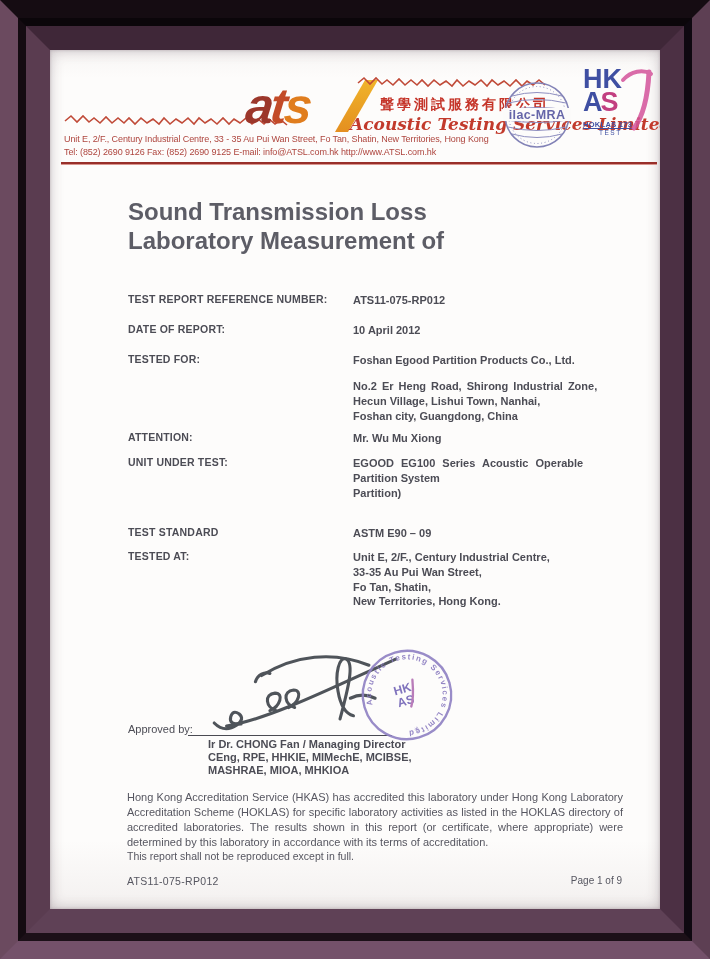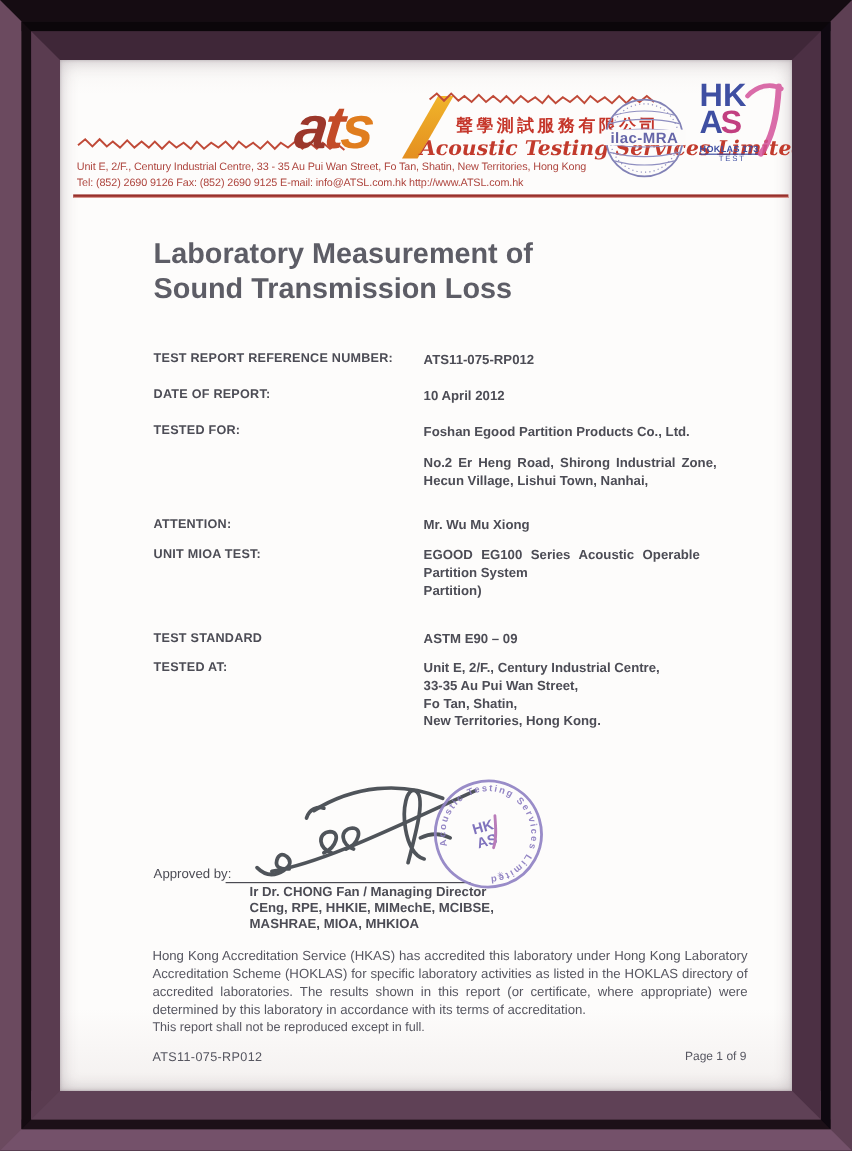--- a/index.html
+++ b/index.html
@@ -118,22 +118,22 @@
         <path d="M30 4 C29 24 26 46 15 60" fill="none" stroke="#d4549b" stroke-width="5" stroke-linecap="round"></path>
         <path d="M4 12 C12 3 24 1 32 6" fill="none" stroke="#d4549b" stroke-width="4" stroke-linecap="round"></path>
       </svg>
       <div class="hoklas">HOKLAS 173</div>
       <div class="hktest">TEST</div>
     </div>
 
     <div class="abs red-rule"></div>
 
     <div class="abs title">
+      <div>Sound Transmission Loss</div>
       <div>Laboratory Measurement of</div>
-      <div>Sound Transmission Loss</div>
     </div>
 
     <div class="abs row" style="top:243px">
       <div class="lab">TEST REPORT REFERENCE NUMBER:</div>
       <div class="val">ATS11-075-RP012</div>
     </div>
 
     <div class="abs row" style="top:273px">
       <div class="lab">DATE OF REPORT:</div>
       <div class="val">10 April 2012</div>
@@ -141,30 +141,31 @@
 
     <div class="abs row" style="top:303px">
       <div class="lab">TESTED FOR:</div>
       <div class="val">Foshan Egood Partition Products Co., Ltd.</div>
     </div>
 
     <div class="abs row" style="top:329px">
       <div class="val">
         <div class="wsp2">No.2 Er Heng Road, Shirong Industrial Zone,</div>
         <div>Hecun Village, Lishui Town, Nanhai,</div>
+        <div>Foshan city, Guangdong, China</div>
       </div>
     </div>
 
     <div class="abs row" style="top:381px">
       <div class="lab">ATTENTION:</div>
       <div class="val">Mr. Wu Mu Xiong</div>
     </div>
 
     <div class="abs row" style="top:406px">
-      <div class="lab">UNIT MIOA TEST:</div>
+      <div class="lab">UNIT UNDER TEST:</div>
       <div class="val">
         <div class="wsp">EGOOD EG100 Series Acoustic Operable</div>
         <div>Partition System</div>
         <div>Partition)</div>
       </div>
     </div>
 
     <div class="abs row" style="top:476px">
       <div class="lab">TEST STANDARD</div>
       <div class="val">ASTM E90 – 09</div>

